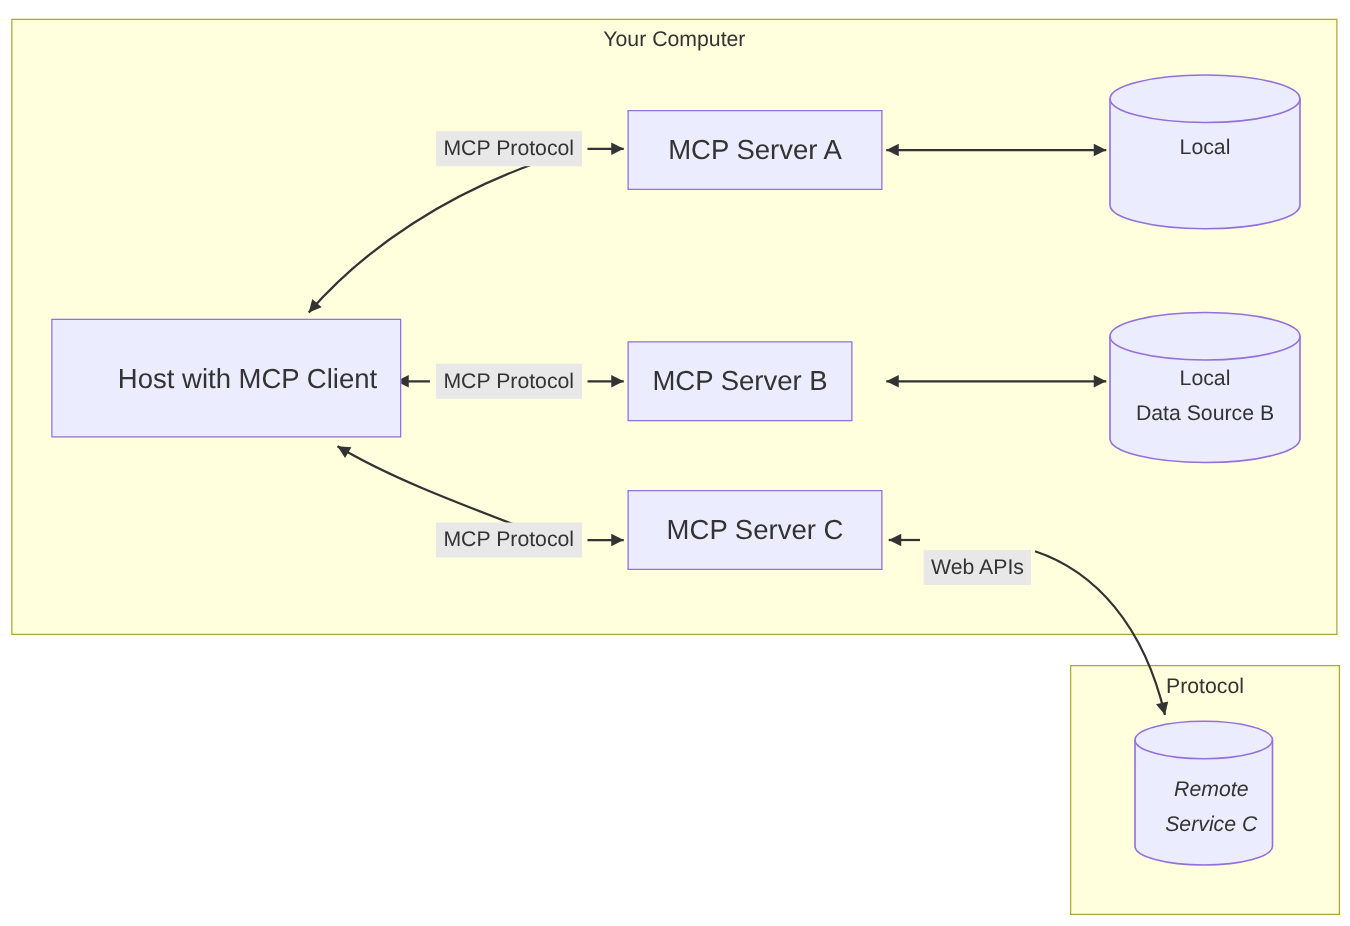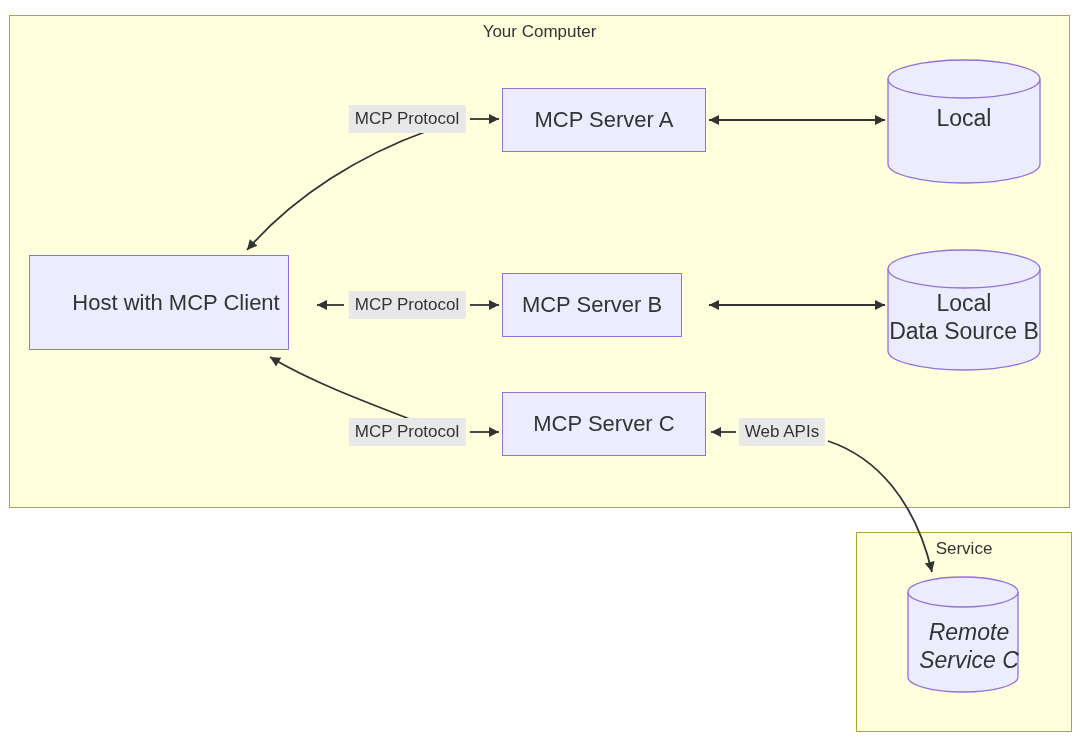--- a/index.html
+++ b/index.html
@@ -33,38 +33,38 @@
   .edge{fill:none;stroke:var(--edge-color);stroke-width:1.8;}
   .arrowhead-glyph{fill:var(--edge-color);}
   .node-rect{
     position:absolute;z-index:3;background:var(--node-fill);
     border:1px solid var(--node-border);
     display:flex;flex-direction:column;align-items:center;justify-content:center;
     font-size:22px;line-height:30px;text-align:center;
   }
   .cyl-text{
     position:absolute;z-index:3;text-align:center;
-    font-size:23px;line-height:28px;
+    font-size:17px;line-height:28px;
   }
   .edge-label{
     position:absolute;z-index:4;transform:translate(-50%,-50%);
     background:var(--edge-label-bg);padding:3px 6px;
     font-size:17px;line-height:22px;white-space:nowrap;
   }
 </style>
 </head>
 <body>
 
 <div class="stage">
 
   <div class="cluster" style="left:9px;top:15px;width:1061px;height:493px;">
     <span class="cluster-title">Your Computer</span>
   </div>
   <div class="cluster" style="left:856px;top:532px;width:216px;height:200px;">
-    <span class="cluster-title">Service</span>
+    <span class="cluster-title">Protocol</span>
   </div>
 
   <svg class="edges-svg" width="1080" height="741" viewBox="0 0 1080 741">
     <defs>
       <marker id="arrow" viewBox="0 0 12 12" refX="11" refY="6" markerWidth="14" markerHeight="12" markerUnits="userSpaceOnUse" orient="auto-start-reverse">
         <path class="arrowhead-glyph" d="M1,1 L11,6 L1,11 Z"></path>
       </marker>
     </defs>
 
     <g>
@@ -87,21 +87,21 @@
     <path class="edge" d="M 344 305 L 317 305" marker-end="url(#arrow)"></path>
     <path class="edge" d="M 470 305 L 499 305" marker-end="url(#arrow)"></path>
     <path class="edge" d="M 709 305 L 885 305" marker-start="url(#arrow)" marker-end="url(#arrow)"></path>
 
     <path class="edge" d="M 420 423 C 360 400 310 381 270 357" marker-end="url(#arrow)"></path>
     <path class="edge" d="M 470 432 L 499 432" marker-end="url(#arrow)"></path>
     <path class="edge" d="M 736 432 L 711 432" marker-end="url(#arrow)"></path>
     <path class="edge" d="M 828 441 C 876 457 915 500 932 572" marker-end="url(#arrow)"></path>
   </svg>
 
-  <div class="node-rect" style="left:29px;top:255px;width:260px;height:95px;padding-left:34px;">
+  <div class="node-rect" style="left:41px;top:255px;width:280px;height:95px;padding-left:34px;">
     <div>Host with MCP Client</div>
   </div>
   <div class="node-rect" style="left:502px;top:88px;width:204px;height:64px;">
     <div>MCP Server A</div>
   </div>
   <div class="node-rect" style="left:502px;top:273px;width:180px;height:64px;">
     <div>MCP Server B</div>
   </div>
   <div class="node-rect" style="left:502px;top:392px;width:204px;height:64px;">
     <div>MCP Server C</div>
@@ -115,15 +115,15 @@
     <div>Data Source B</div>
   </div>
   <div class="cyl-text" style="left:908px;top:618px;width:122px;font-style:italic;">
     <div>Remote</div>
     <div>Service C</div>
   </div>
 
   <div class="edge-label" style="left:407px;top:119px;">MCP Protocol</div>
   <div class="edge-label" style="left:407px;top:305px;">MCP Protocol</div>
   <div class="edge-label" style="left:407px;top:432px;">MCP Protocol</div>
-  <div class="edge-label" style="left:782px;top:432px;">Web APIs</div>
+  <div class="edge-label" style="left:782px;top:454px;">Web APIs</div>
 
 </div>
 
 </body></html>

